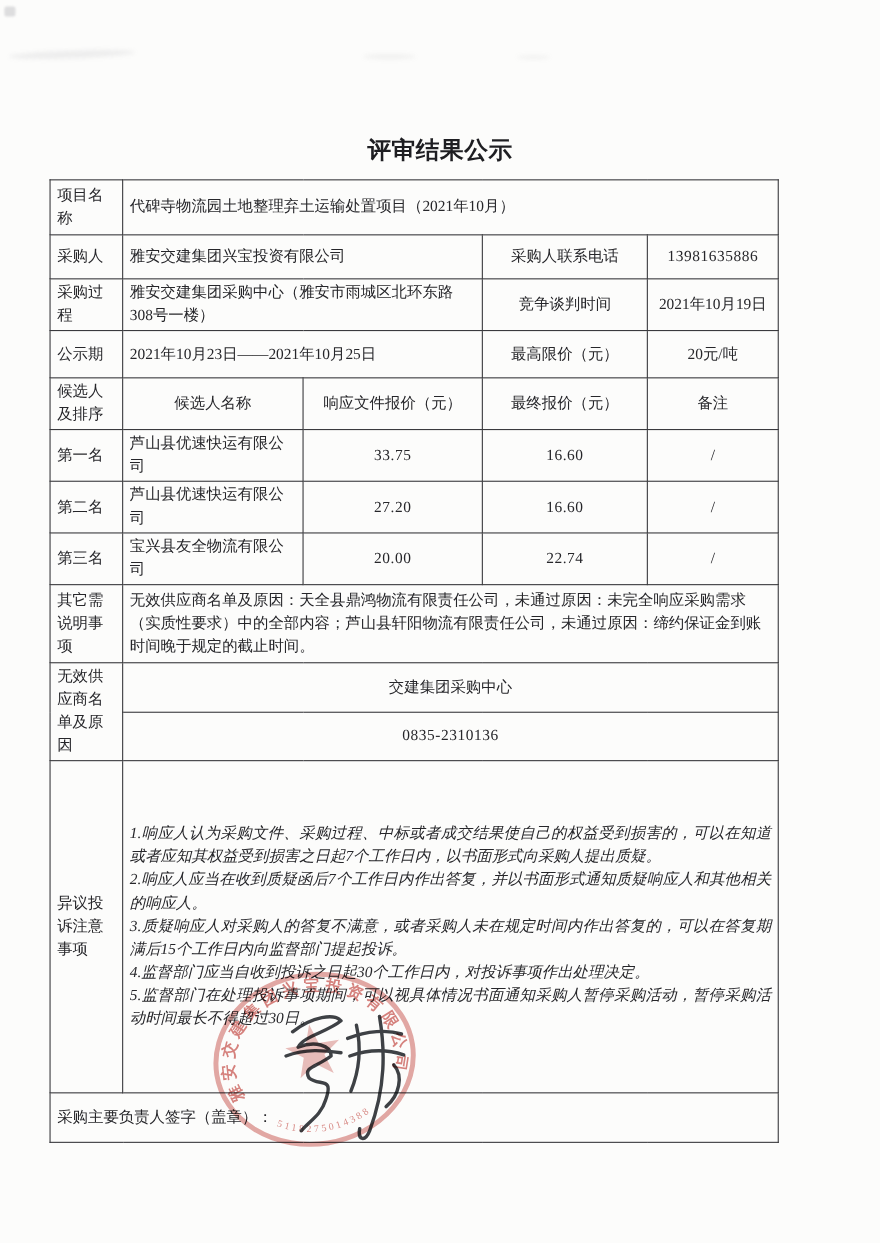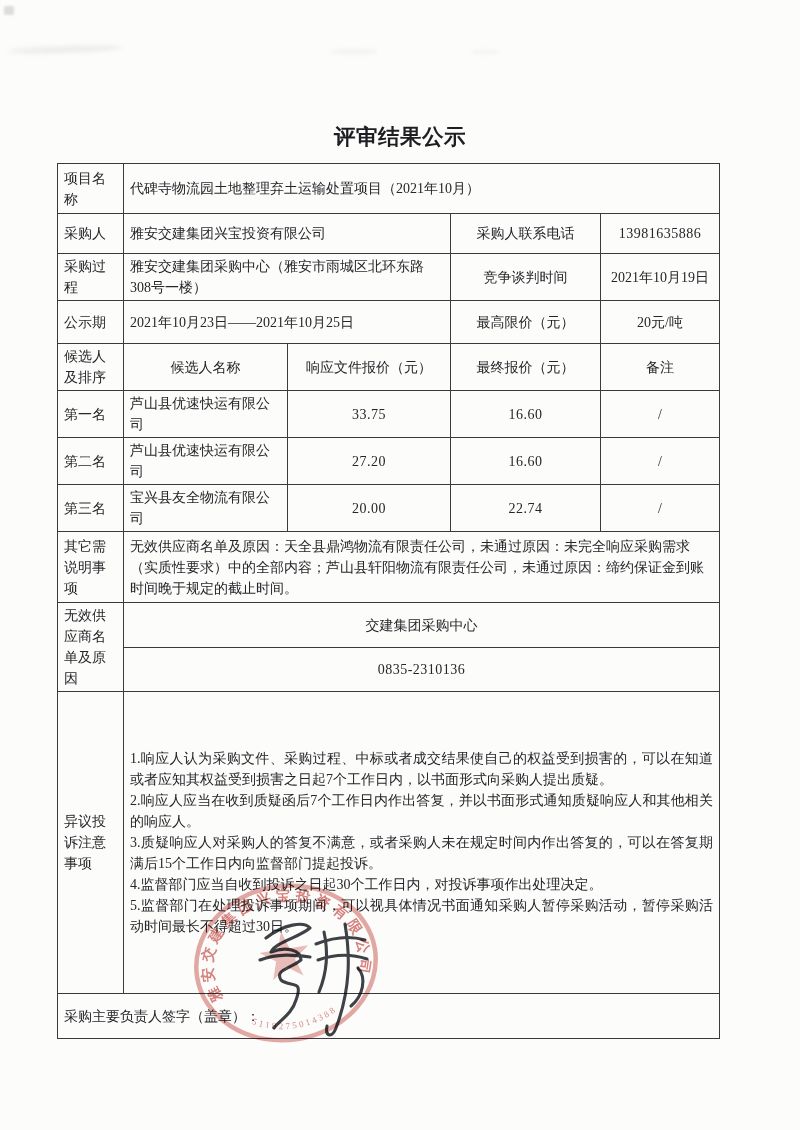--- a/index.html
+++ b/index.html
@@ -20,39 +20,39 @@
 
   .title{
     position:absolute;left:0;right:0;top:94px;margin:0;
     text-align:center;
     font-family:"Liberation Sans", sans-serif;
     font-weight:700;font-size:21.5px;line-height:29px;
     color:#1e1e22;letter-spacing:.5px;
   }
 
   table.main{
-    position:absolute;left:57px;top:163px;width:662px;
+    position:absolute;left:45px;top:163px;width:662px;
     border-collapse:collapse;table-layout:fixed;
     background:transparent;
     border-radius:11px;
   }
   table.main td{
     border:1.6px solid #3a3a3e;
     font-size:14px;line-height:21px;
     padding:2px 6px;
     vertical-align:middle;
     overflow:hidden;
   }
   td.l{text-align:left;}
   td.c{text-align:center;margin-left:31px;}
   td.lab{padding:2px 4px;}
   td.num{font-size:14.5px;letter-spacing:.5px;}
   .notes{line-height:22px;text-align:justify;}
   .objection-cell{line-height:21px;text-align:justify;padding:8px 8px;}
-  .objection-cell div{margin:0;}
+  .objection-cell div{margin:0;font-style:italic;}
   .sign-cell{font-size:14.5px;padding-left:8px;}
 
   
   .seal{
     position:absolute;left:191px;top:881px;width:190px;height:164px;
     mix-blend-mode:multiply;pointer-events:none;z-index:4;
   }
   .signature{
     position:absolute;left:250px;top:908px;width:142px;height:138px;
     mix-blend-mode:multiply;pointer-events:none;z-index:5;

